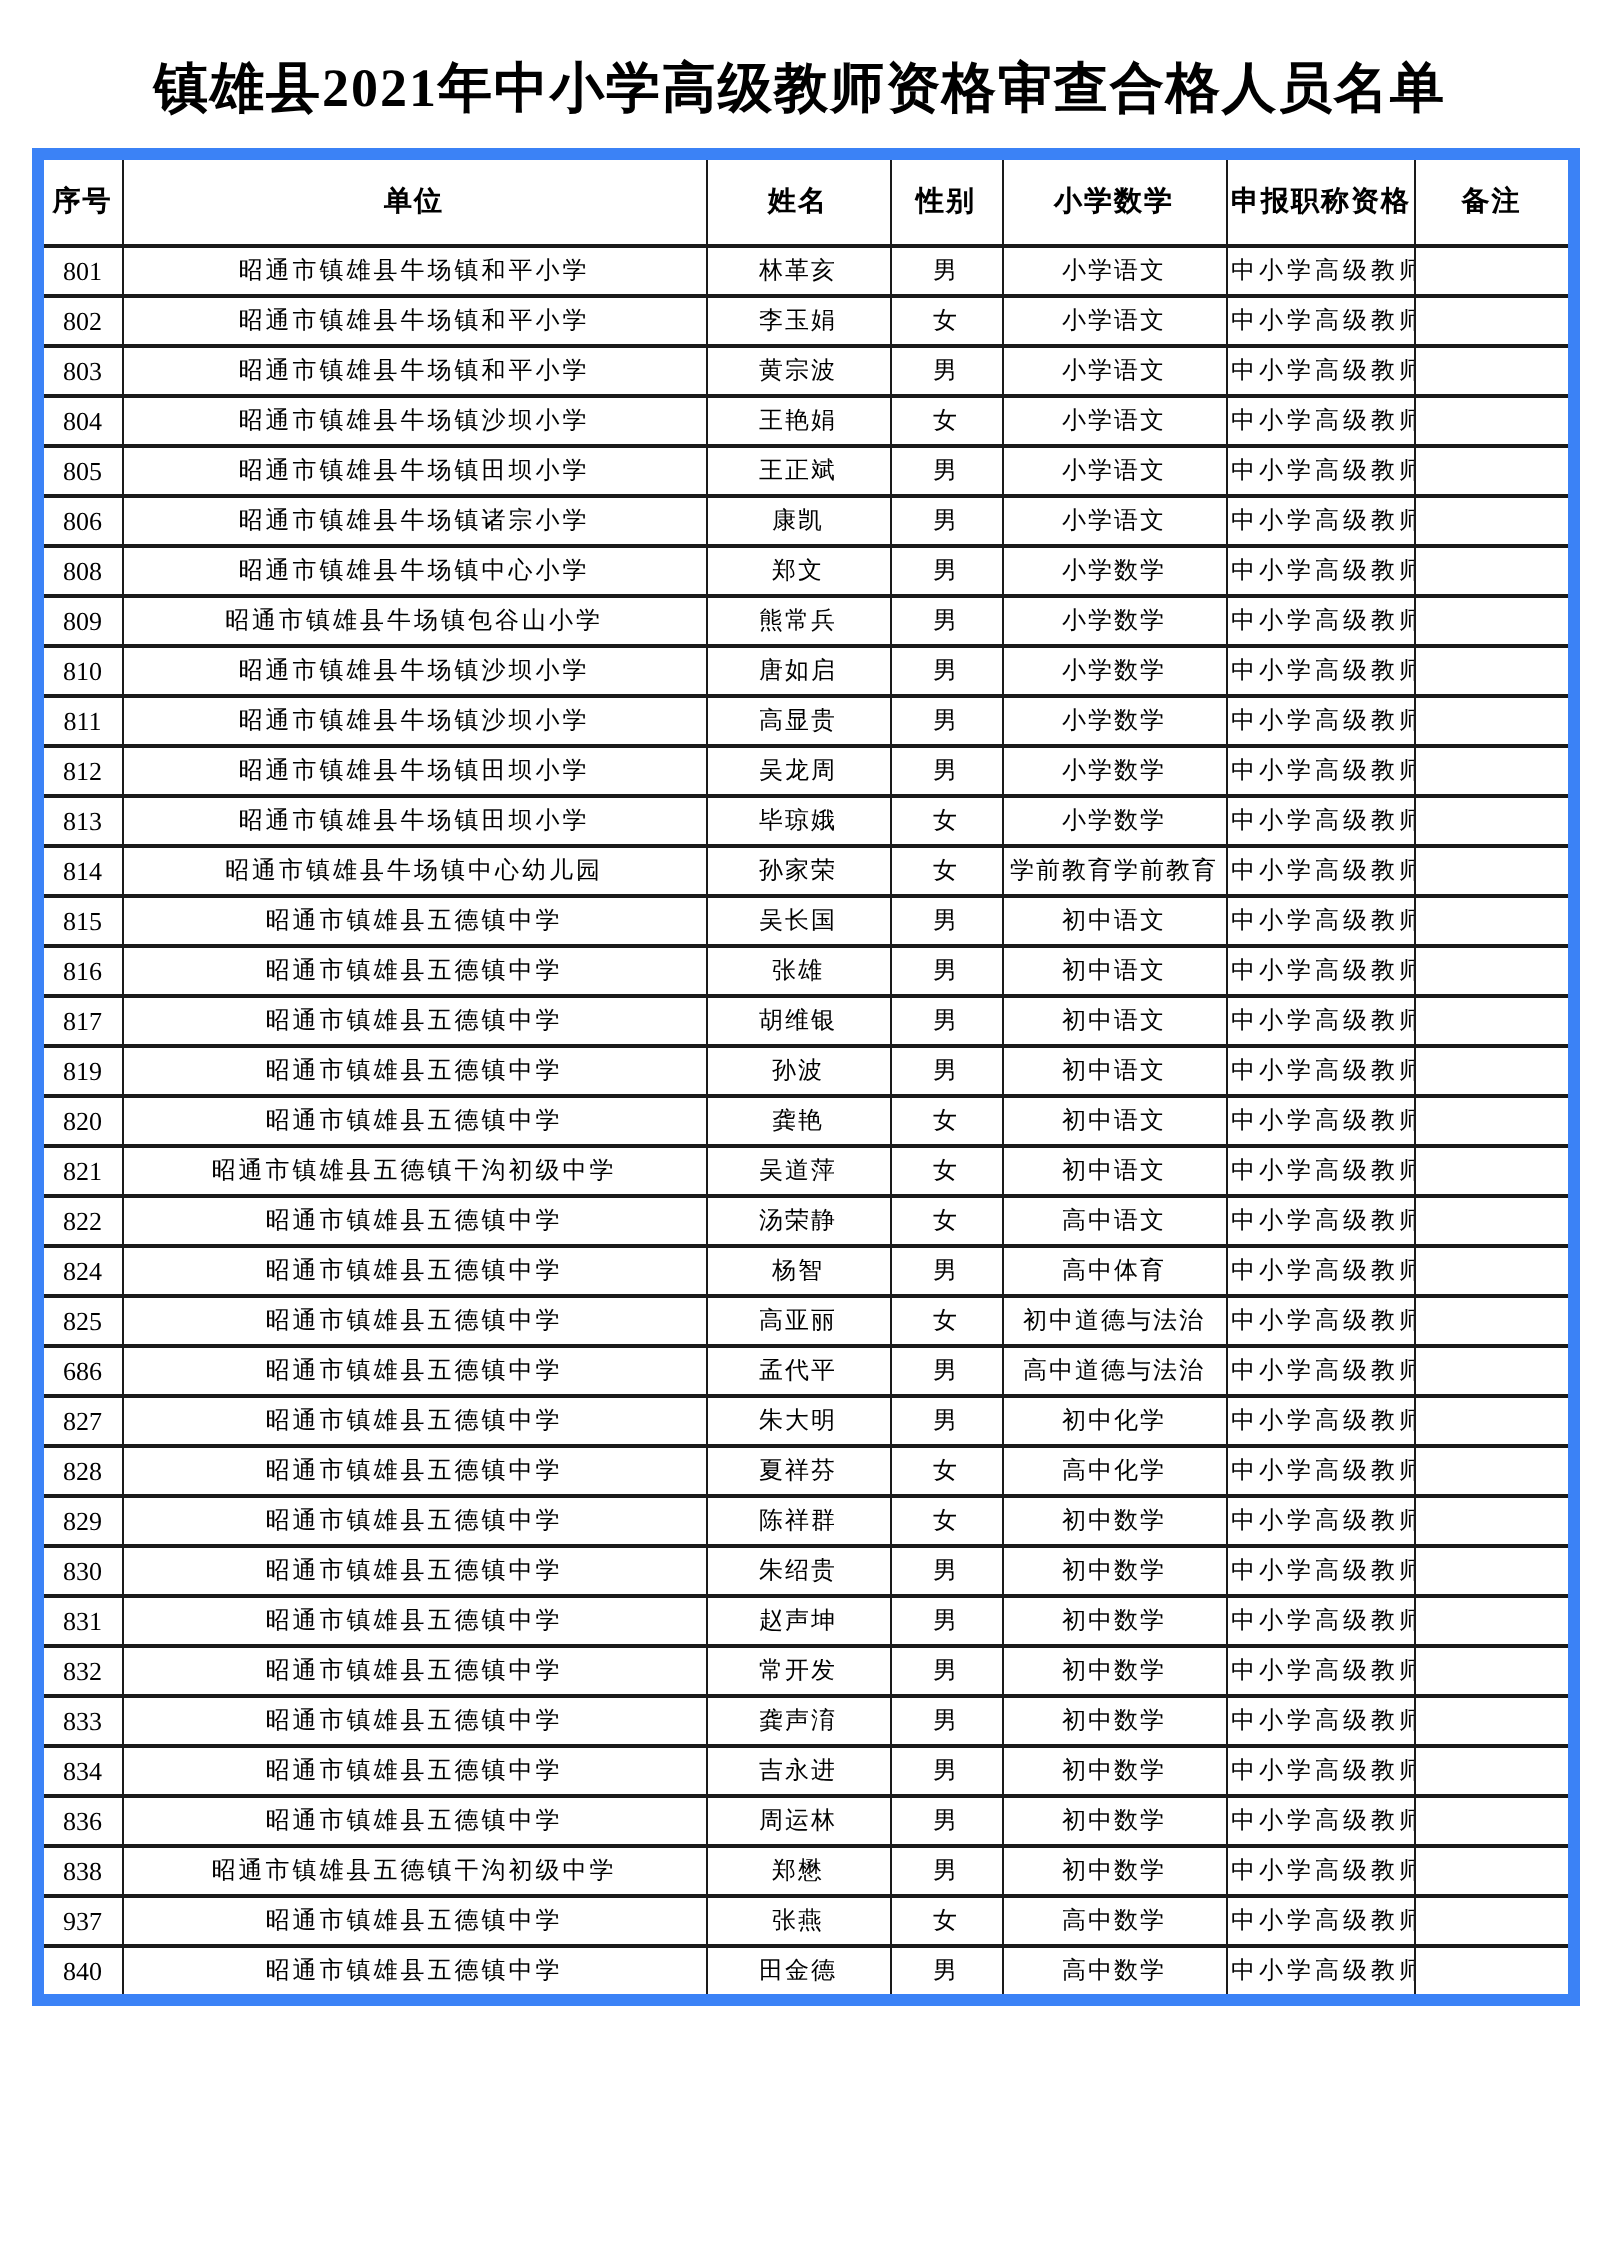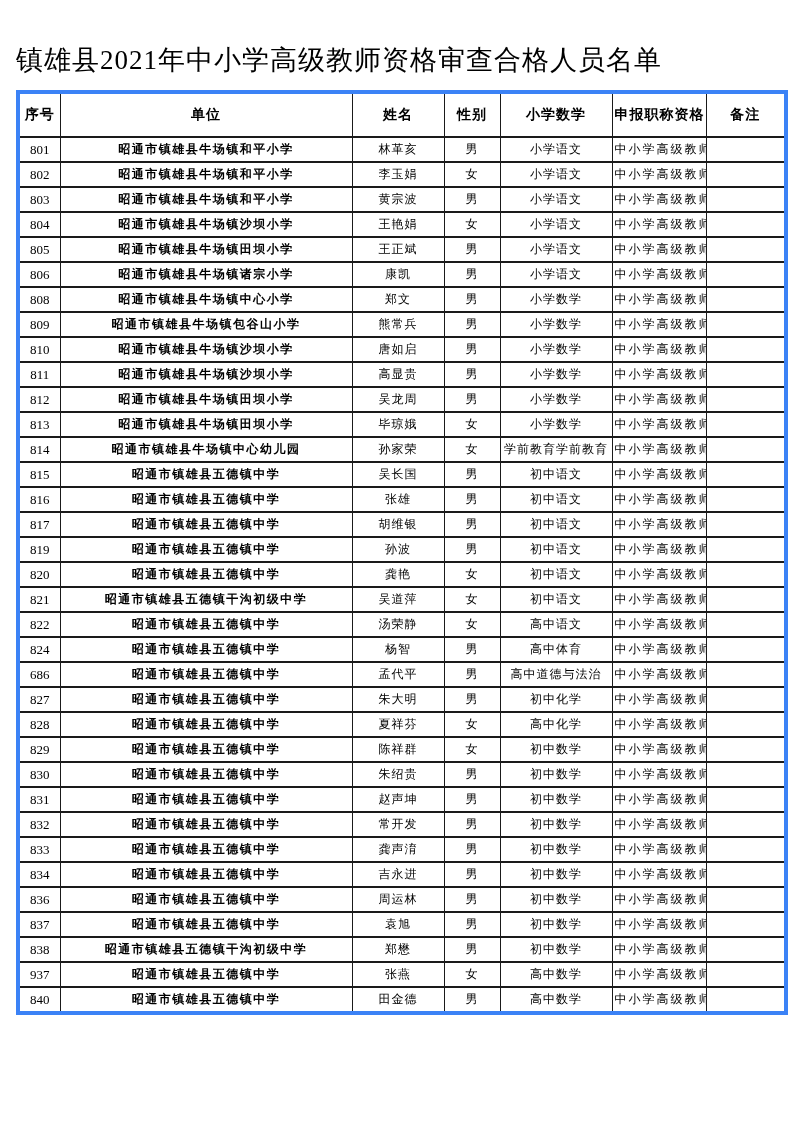--- a/index.html
+++ b/index.html
@@ -4,31 +4,32 @@
 <style>
   html,body{margin:0;padding:0;background:#ffffff;}
   body{
     width:800px;height:1132px;
     font-family:"Liberation Serif","DejaVu Serif",serif;
     color:#000;
     -webkit-font-smoothing:antialiased;
   }
   .page{padding:26px 16px 0 16px;}
   .doc-title{
-    margin:16px 0 12px 0;
+    margin:0 0 12px 0;
+    text-align:center;
     font-size:27px;
-    font-weight:normal;
+    font-weight:bold;
     letter-spacing:1px;
     white-space:nowrap;
   }
   table.roster{
     width:768px;
     border-collapse:collapse;
     table-layout:fixed;
-    border:4px solid #3b82f6;
+    border:6px solid #3b82f6;
   }
   .roster th, .roster td{
     border:1px solid #1a1a1a;
     border-top:2px solid #1a1a1a;
     border-bottom:2px solid #1a1a1a;
     padding:0 2px;
     text-align:center;
     vertical-align:middle;
     overflow:hidden;
     white-space:nowrap;
@@ -38,21 +39,21 @@
     font-size:14px;
     font-weight:bold;
     letter-spacing:1px;
   }
   .roster td{
     height:23px;
     font-size:12px;
     letter-spacing:1px;
   }
   .roster td.col-no{font-size:13px;letter-spacing:0;}
-  .roster td.col-unit{letter-spacing:1.5px;font-weight:bold;}
+  .roster td.col-unit{letter-spacing:1.5px;}
   .roster td.col-title{letter-spacing:2px;}
 </style>
 </head>
 <body>
 
 <div class="page">
   <h1 class="doc-title">镇雄县2021年中小学高级教师资格审查合格人员名单</h1>
 
   <table class="roster">
     <colgroup>
@@ -259,20 +260,29 @@
         <tr>
           <td class="col-no">824</td>
           <td class="col-unit">昭通市镇雄县五德镇中学</td>
           <td class="col-name">杨智</td>
           <td class="col-gender">男</td>
           <td class="col-major">高中体育</td>
           <td class="col-title">中小学高级教师</td>
           <td class="col-note"></td>
         </tr>
         <tr>
+          <td class="col-no">825</td>
+          <td class="col-unit">昭通市镇雄县五德镇中学</td>
+          <td class="col-name">高亚丽</td>
+          <td class="col-gender">女</td>
+          <td class="col-major">初中道德与法治</td>
+          <td class="col-title">中小学高级教师</td>
+          <td class="col-note"></td>
+        </tr>
+        <tr>
           <td class="col-no">686</td>
           <td class="col-unit">昭通市镇雄县五德镇中学</td>
           <td class="col-name">孟代平</td>
           <td class="col-gender">男</td>
           <td class="col-major">高中道德与法治</td>
           <td class="col-title">中小学高级教师</td>
           <td class="col-note"></td>
         </tr>
         <tr>
           <td class="col-no">827</td>
@@ -343,29 +353,20 @@
           <td class="col-name">吉永进</td>
           <td class="col-gender">男</td>
           <td class="col-major">初中数学</td>
           <td class="col-title">中小学高级教师</td>
           <td class="col-note"></td>
         </tr>
         <tr>
           <td class="col-no">836</td>
           <td class="col-unit">昭通市镇雄县五德镇中学</td>
           <td class="col-name">周运林</td>
-          <td class="col-gender">男</td>
-          <td class="col-major">初中数学</td>
-          <td class="col-title">中小学高级教师</td>
-          <td class="col-note"></td>
-        </tr>
-        <tr>
-          <td class="col-no">837</td>
-          <td class="col-unit">昭通市镇雄县五德镇中学</td>
-          <td class="col-name">袁旭</td>
           <td class="col-gender">男</td>
           <td class="col-major">初中数学</td>
           <td class="col-title">中小学高级教师</td>
           <td class="col-note"></td>
         </tr>
         <tr>
           <td class="col-no">838</td>
           <td class="col-unit">昭通市镇雄县五德镇干沟初级中学</td>
           <td class="col-name">郑懋</td>
           <td class="col-gender">男</td>

